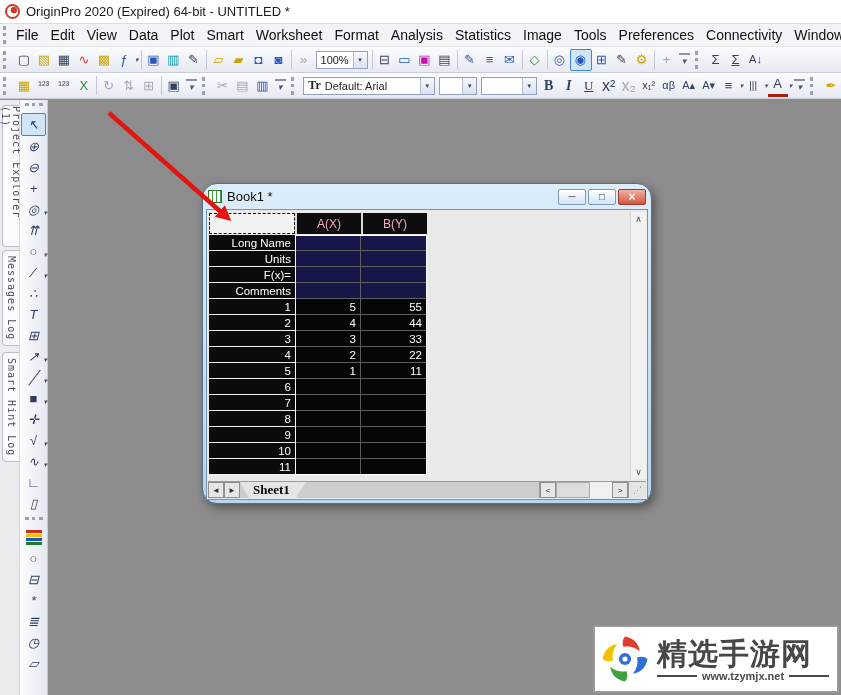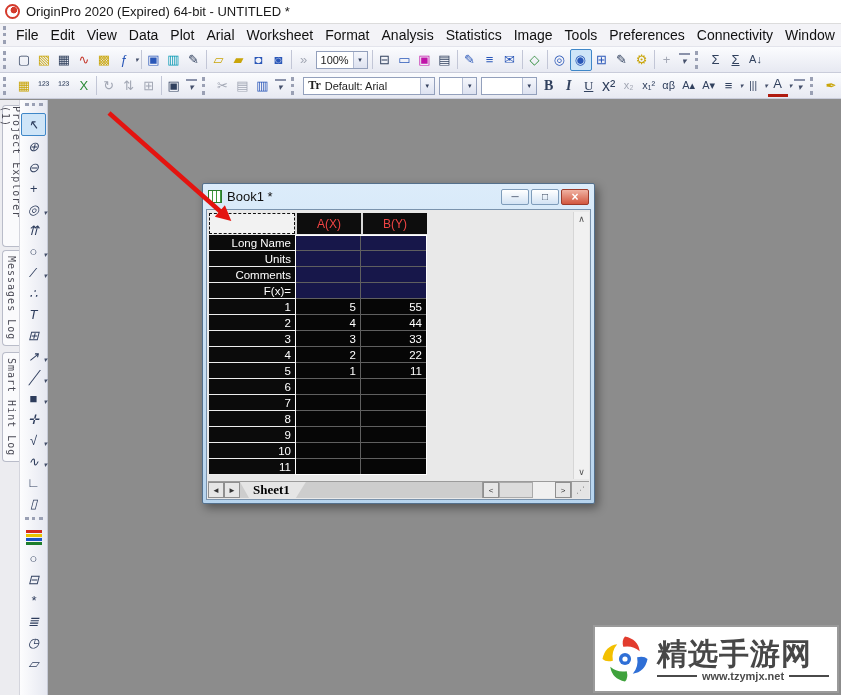--- a/index.html
+++ b/index.html
@@ -41,33 +41,33 @@
   .sidetabs{position:absolute;left:0;top:100px;width:20px;height:595px;background:#ececf0;border-right:1px solid #d4d5dd;box-sizing:border-box;}
   .vtab{position:absolute;left:2px;width:17px;background:#fafafc;border:1px solid #b9bcc9;border-right:none;border-radius:4px 0 0 4px;writing-mode:vertical-rl;display:flex;align-items:center;justify-content:center;font-family:"DejaVu Sans Mono",monospace;font-size:10px;color:#4a4a55;letter-spacing:1px;box-sizing:border-box;}
   
   .ltools{position:absolute;left:20px;top:100px;width:28px;height:595px;background:linear-gradient(90deg,#fdfdfe,#e6e8f1);border-right:1px solid #c6cad6;box-sizing:border-box;display:flex;flex-direction:column;align-items:center;}
   .ltb{position:relative;width:23px;height:21px;display:flex;align-items:center;justify-content:center;font-size:13px;color:#2d3c5c;line-height:1;}
   .ltb .ddm{position:absolute;right:-2px;bottom:4px;}
   .stripes{flex-direction:column;justify-content:center;gap:1px;}
   .stripes b{display:block;width:16px;height:3px;}
   .s1{background:#d42a1e;} .s2{background:#e8c400;} .s3{background:#1c53c4;} .s4{background:#1d7d2c;}
   
-  .bookwin{position:absolute;left:202px;top:183px;width:393px;height:321px;background:linear-gradient(#dcecfa,#b7d4ee);border:1px solid #54708c;border-radius:2px;box-shadow:3px 4px 10px rgba(0,0,0,.4);box-sizing:border-box;z-index:10;}
+  .bookwin{position:absolute;left:202px;top:183px;width:450px;height:321px;background:linear-gradient(#dcecfa,#b7d4ee);border:1px solid #54708c;border-radius:15px;box-shadow:3px 4px 10px rgba(0,0,0,.4);box-sizing:border-box;z-index:10;}
   .bw-title{height:25px;display:flex;align-items:center;gap:5px;padding:0 5px;font-size:13px;color:#101010;}
   .book-ico{width:14px;height:13px;border:1px solid #2c7a2c;background:repeating-linear-gradient(90deg,#fff 0 3px,#3e9a3e 3px 4px),repeating-linear-gradient(0deg,rgba(255,255,255,0) 0 3px,#d43a2c 3px 4px);box-sizing:border-box;}
   .bw-btns{margin-left:auto;display:flex;gap:2px;}
   .wbtn{width:28px;height:16px;border:1px solid #7e9cba;border-radius:2px;background:linear-gradient(#ffffff,#d3e3f4);display:flex;align-items:center;justify-content:center;font-size:10px;color:#2d3c55;box-sizing:border-box;}
   .wbtn.close{background:linear-gradient(#f0b2a2,#d2573f);border-color:#9c3b2b;color:#fff;font-size:12px;font-weight:bold;}
   .bw-client{position:absolute;left:3px;right:3px;top:25px;bottom:3px;background:#e9e9e9;border:1px solid #7a93ad;box-sizing:border-box;overflow:hidden;}
   
   .sheet{position:absolute;left:2px;top:2px;}
   .hrow,.prow,.drow{display:flex;}
   .hrow{height:23px;}
   .corner{width:86px;height:21px;margin-top:1px;background:#f2f2f2;border:1px dashed #111;box-sizing:border-box;}
-  .ch{width:66px;height:21px;margin-top:1px;background:#0d0d0d;color:#ef4444;font-size:12px;display:flex;align-items:center;justify-content:center;border-left:2px solid #d8d8d8;box-sizing:border-box;}
+  .ch{width:66px;height:21px;margin-top:1px;background:#0d0d0d;color:#f9a8d4;font-size:12px;display:flex;align-items:center;justify-content:center;border-left:2px solid #d8d8d8;box-sizing:border-box;}
   .prow,.drow{height:16px;}
   .rlab{width:86px;background:#0b0b0b;color:#fff;font-size:11.5px;display:flex;align-items:center;justify-content:flex-end;padding-right:4px;border-bottom:1px solid #ededed;box-sizing:border-box;}
   .cell{width:66px;color:#fff;font-size:11.5px;display:flex;align-items:center;justify-content:flex-end;padding-right:4px;border-bottom:1px solid #5f5f5f;border-right:1px solid #5f5f5f;box-sizing:border-box;}
   .prow .cell{background:#17174a;}
   .drow .cell{background:#060606;}
   .sel-outline{position:absolute;left:88px;top:25px;width:132px;height:240px;border:1px solid #ffffff;pointer-events:none;box-sizing:border-box;}
   
   .vscroll{position:absolute;top:2px;right:1px;bottom:20px;width:16px;background:#f1f1f1;border-left:1px solid #d6d6d6;box-sizing:border-box;display:flex;flex-direction:column;justify-content:space-between;align-items:center;}
   .sarrow{width:14px;height:14px;display:flex;align-items:center;justify-content:center;font-size:9px;color:#555;}
   .tabbar{position:absolute;left:1px;right:1px;bottom:1px;height:17px;background:#cdcdcd;display:flex;align-items:stretch;border-top:1px solid #9b9b9b;box-sizing:border-box;}
@@ -97,21 +97,21 @@
     <span class="title-text">OriginPro 2020 (Expired) 64-bit - UNTITLED *</span>
   </div>
 
   <div class="menubar">
     <span class="grip"></span>
     <span class="menu-item">File</span>
     <span class="menu-item">Edit</span>
     <span class="menu-item">View</span>
     <span class="menu-item">Data</span>
     <span class="menu-item">Plot</span>
-    <span class="menu-item">Arial</span>
+    <span class="menu-item">Smart</span>
     <span class="menu-item">Worksheet</span>
     <span class="menu-item">Format</span>
     <span class="menu-item">Analysis</span>
     <span class="menu-item">Statistics</span>
     <span class="menu-item">Image</span>
     <span class="menu-item">Tools</span>
     <span class="menu-item">Preferences</span>
     <span class="menu-item">Connectivity</span>
     <span class="menu-item">Window</span>
     <span class="menu-item">Help</span>
@@ -194,21 +194,21 @@
     <span class="combo" style="width:40px">
       <span class="dbtn">▾</span>
     </span>
     <span class="combo" style="width:58px">
       <span class="dbtn">▾</span>
     </span>
     <i class="tbb bold-btn">B</i>
     <i class="tbb italic-btn">I</i>
     <i class="tbb under-btn">U</i>
     <i class="tbb" style="font-size:16px">x²</i>
-    <i class="tbb gray" style="font-size:11px">x₂</i>
+    <i class="tbb gray" style="font-size:16px">x₂</i>
     <i class="tbb" style="font-size:11px">x₁²</i>
     <i class="tbb" style="font-size:11px">αβ</i>
     <i class="tbb" style="font-size:11px">A▴</i>
     <i class="tbb" style="font-size:11px">A▾</i>
     <i class="tbb">≡</i>
     <i class="ddm">▾</i>
     <i class="tbb" style="font-size:10px">|||</i>
     <i class="ddm">▾</i>
     <i class="tbb fc-a">A</i>
     <i class="ddm">▾</i>
@@ -338,26 +338,26 @@
             <div class="rlab">Long Name</div>
             <div class="cell"></div>
             <div class="cell"></div>
           </div>
         <div class="prow">
             <div class="rlab">Units</div>
             <div class="cell"></div>
             <div class="cell"></div>
           </div>
         <div class="prow">
+            <div class="rlab">F(x)=</div>
+            <div class="cell"></div>
+            <div class="cell"></div>
+          </div>
+        <div class="prow">
             <div class="rlab">Comments</div>
-            <div class="cell"></div>
-            <div class="cell"></div>
-          </div>
-        <div class="prow">
-            <div class="rlab">F(x)=</div>
             <div class="cell"></div>
             <div class="cell"></div>
           </div>
         <div class="drow">
             <div class="rlab">1</div>
             <div class="cell">5</div>
             <div class="cell">55</div>
           </div>
         <div class="drow">
             <div class="rlab">2</div>

